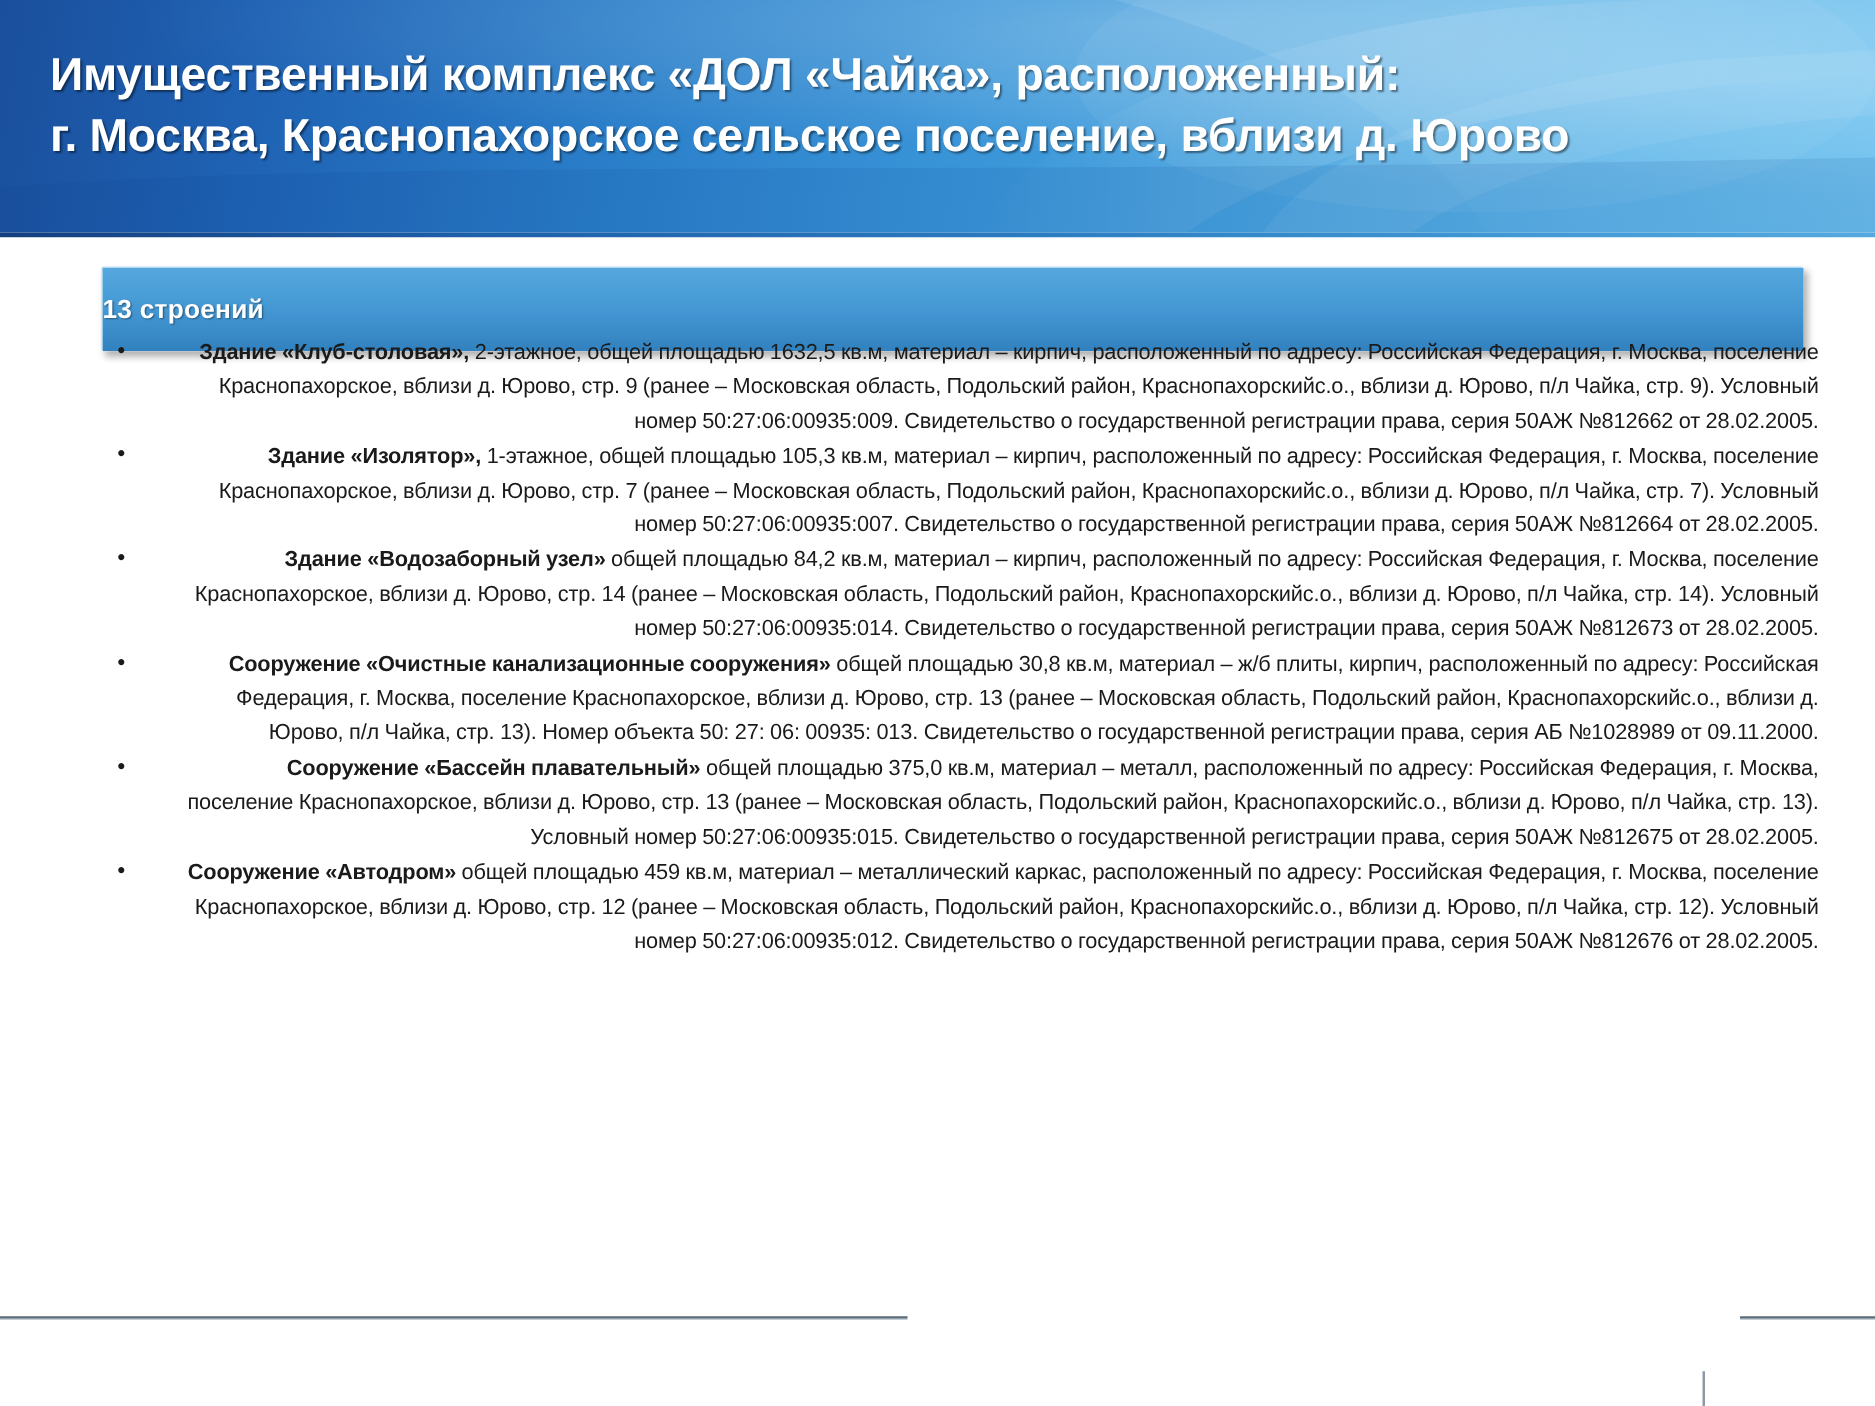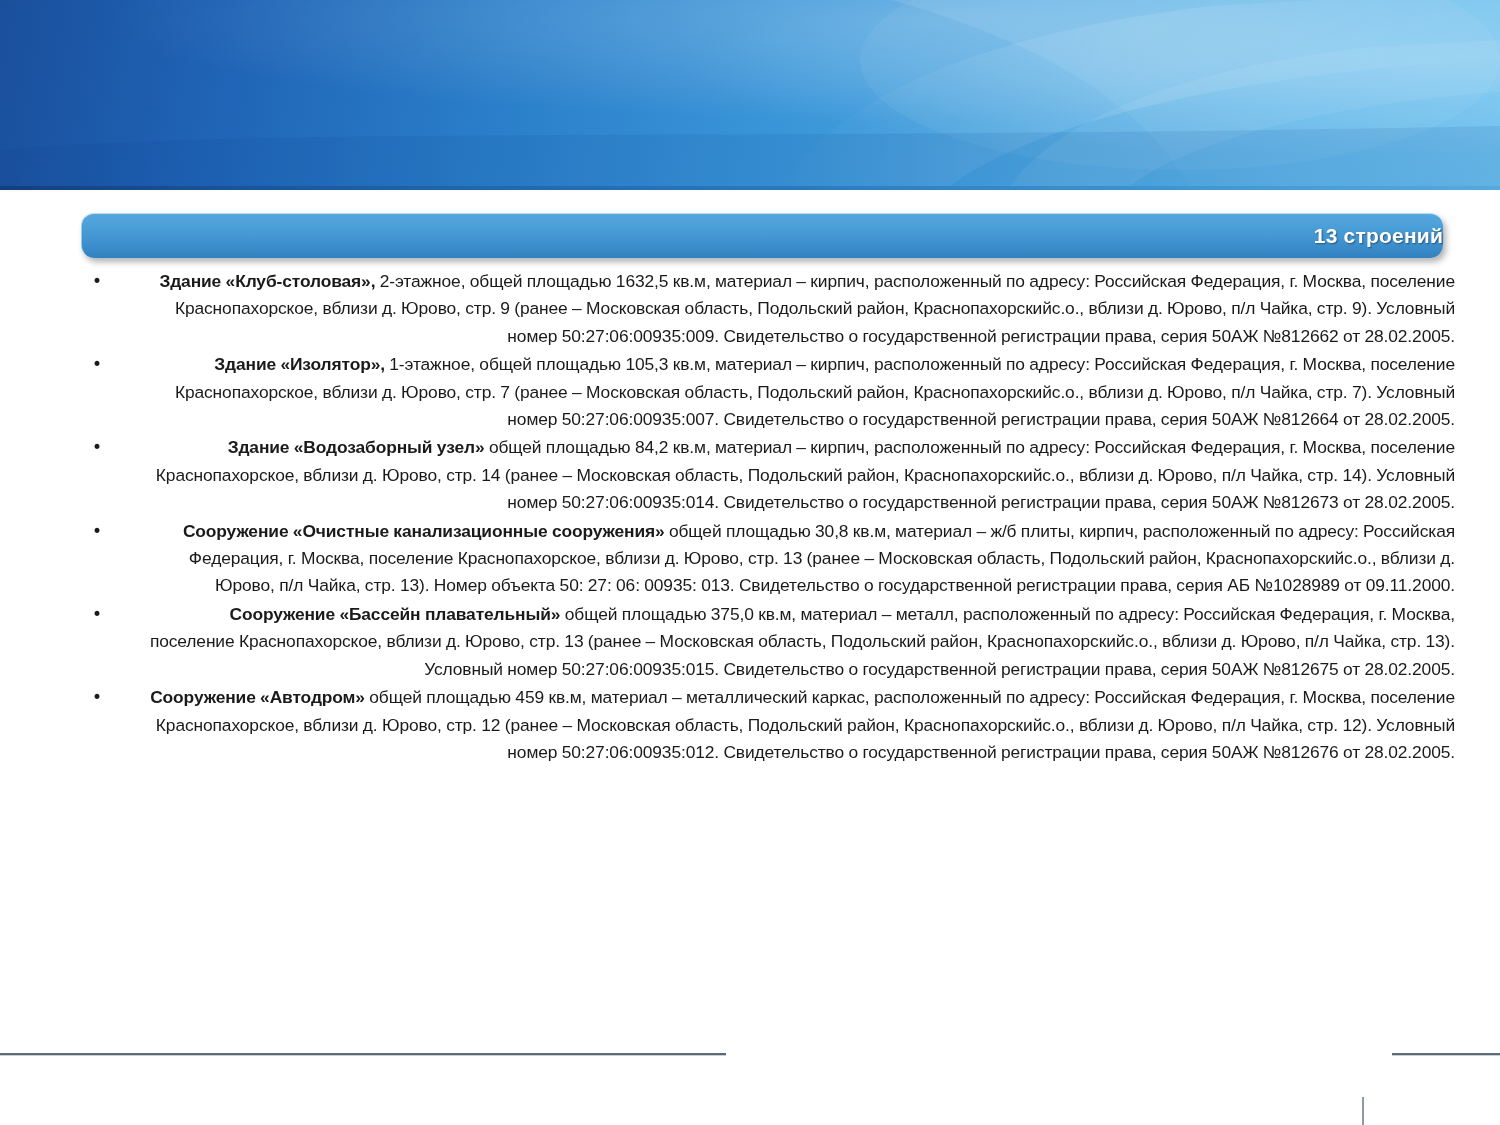--- a/index.html
+++ b/index.html
@@ -69,30 +69,30 @@
     height: 3px;
     background: #ffffff;
   }
 
   
   .section-banner {
     position: absolute;
     left: 81px;
     top: 213px;
     width: 1362px;
-    height: 45px;
-    border-radius: 13px;
+    height: 68px;
+    border-radius: 2px;
     background: linear-gradient(180deg, #55a7dd 0%, #4b9fd8 30%, #3f92cf 62%, #3281bf 100%);
     box-shadow: 3px 4px 6px rgba(0,0,0,0.30);
     border-top: 1px solid #b9ddf3;
     border-left: 1px solid #9bcdeb;
     box-sizing: border-box;
     display: flex;
     align-items: center;
-    justify-content: flex-end;
+    justify-content: flex-start;
   }
   .section-banner-label {
     color: #ffffff;
     font-size: 21px;
     font-weight: bold;
     text-shadow: 1px 1px 1.5px rgba(0,0,0,0.4);
     letter-spacing: 0.2px;
   }
 
   
@@ -201,20 +201,22 @@
       </defs>
       <rect x="0" y="0" width="1500" height="186" fill="url(#sw3)"></rect>
       <rect x="0" y="0" width="1500" height="186" fill="url(#sw4)"></rect>
       <path d="M700,-40 C960,0 1120,70 1190,186 L1500,186 L1500,-40 Z" fill="url(#sw2)"></path>
       <path d="M780,186 C840,96 980,34 1210,6 L1500,-10 L1500,60 C1260,70 1040,118 950,186 Z" fill="url(#sw1)" opacity="0.75"></path>
       <path d="M1010,186 C1060,118 1180,70 1360,48 L1500,40 L1500,92 C1330,104 1190,140 1130,186 Z" fill="#ffffff" opacity="0.07"></path>
       <ellipse cx="1180" cy="60" rx="320" ry="110" fill="#ffffff" opacity="0.05"></ellipse>
       <path d="M0,150 C300,126 700,142 1500,126 L1500,186 L0,186 Z" fill="#0c3f85" opacity="0.10"></path>
     </svg>
   </div>
+  <div class="header-title">Имущественный комплекс «ДОЛ «Чайка», расположенный:
+г. Москва, Краснопахорское сельское поселение, вблизи д. Юрово</div>
 </div>
 <div class="header-bottom-rule"></div>
 <div class="header-bottom-rule2"></div>
 
 <div class="section-banner">
   <span class="section-banner-label">13 строений</span>
 </div>
 
 <div class="content">
 

